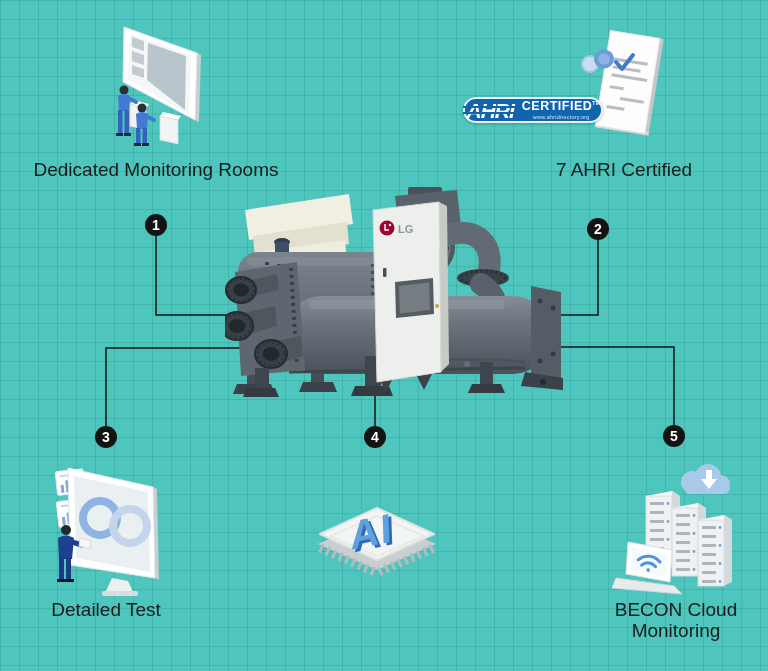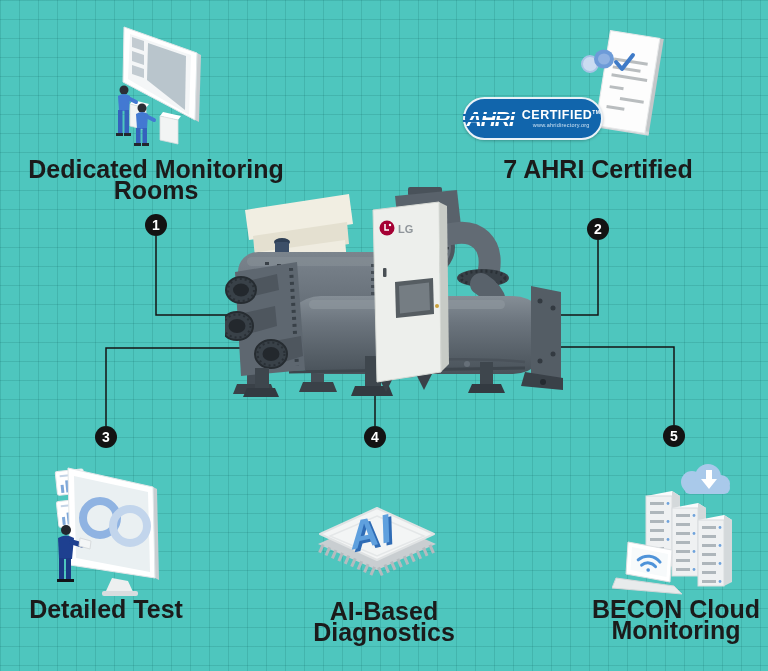--- a/index.html
+++ b/index.html
@@ -10,33 +10,33 @@
       linear-gradient(rgba(28,118,114,0.22) 1px, transparent 1px),
       linear-gradient(90deg, rgba(28,118,114,0.22) 1px, transparent 1px);
     background-size:19px 19px;
     font-family:"Liberation Sans",sans-serif;
   }
   #connectors{position:absolute;left:0;top:0;z-index:1;}
   .machine{position:absolute;left:225px;top:186px;width:340px;height:215px;z-index:2;}
   .icon{position:absolute;z-index:3;}
   .label{
     position:absolute;z-index:4;text-align:center;
-    font-weight:bold;font-size:25px;line-height:21px;color:#1b1b1b;
+    font-weight:normal;font-size:19px;line-height:21px;color:#1b1b1b;
   }
   .label span{display:block;}
   .label span:empty{display:none;}
   .num{
     position:absolute;z-index:6;width:22px;height:22px;border-radius:50%;
     background:#131313;color:#ffffff;font-size:14px;font-weight:bold;
     display:flex;align-items:center;justify-content:center;line-height:1;
   }
   
   .ahri-badge{
     position:absolute;left:463px;top:97px;z-index:5;
-    width:140px;height:43px;box-sizing:border-box;
+    width:140px;height:26px;box-sizing:border-box;
     background:#1165AC;border:2px solid #EAF2F8;border-radius:24px;
     display:flex;align-items:center;justify-content:center;gap:7px;
     box-shadow:0 1px 3px rgba(0,0,0,0.25);
   }
   .ahri-word{
     position:relative;color:#fff;font-weight:bold;font-style:italic;
     font-size:21px;letter-spacing:-1px;line-height:1;padding:0 1px;
   }
   .ahri-word::before,.ahri-word::after{
     content:"";position:absolute;left:-2px;right:-2px;height:2px;background:#1165AC;
@@ -361,29 +361,25 @@
         <path d="M30,108 a9.5,9.5 0 0 1 14,0"></path>
         <circle cx="37" cy="112" r="1.8" fill="#4E93D9" stroke="none"></circle>
       </g>
       <polygon points="4,120 62,128 70,136 0,130" fill="#E8EBEC" stroke="#D2D6D8"></polygon>
     </g>
   </svg>
 
   <div class="label" style="left:4px;top:159px;width:304px;">
     <span>Dedicated Monitoring Rooms</span>
   </div>
-  <div class="label" style="left:470px;top:159px;width:256px;text-align:center;">
+  <div class="label" style="left:496px;top:159px;width:256px;text-align:center;">
     <span>7 AHRI Certified</span>
   </div>
   <div class="label" style="left:20px;top:599px;width:172px;text-align:center;">
     <span>Detailed Test</span>
-  </div>
-  <div class="label" style="left:270px;top:601px;width:228px;">
-    <span>AI-Based Diagnostics</span>
-
   </div>
   <div class="label" style="left:580px;top:599px;width:192px;">
     <span>BECON Cloud</span>
     <span>Monitoring</span>
   </div>
 
   <div class="num" style="left:145px;top:214px;">1</div>
   <div class="num" style="left:587px;top:218px;">2</div>
   <div class="num" style="left:95px;top:426px;">3</div>
   <div class="num" style="left:364px;top:426px;">4</div>

